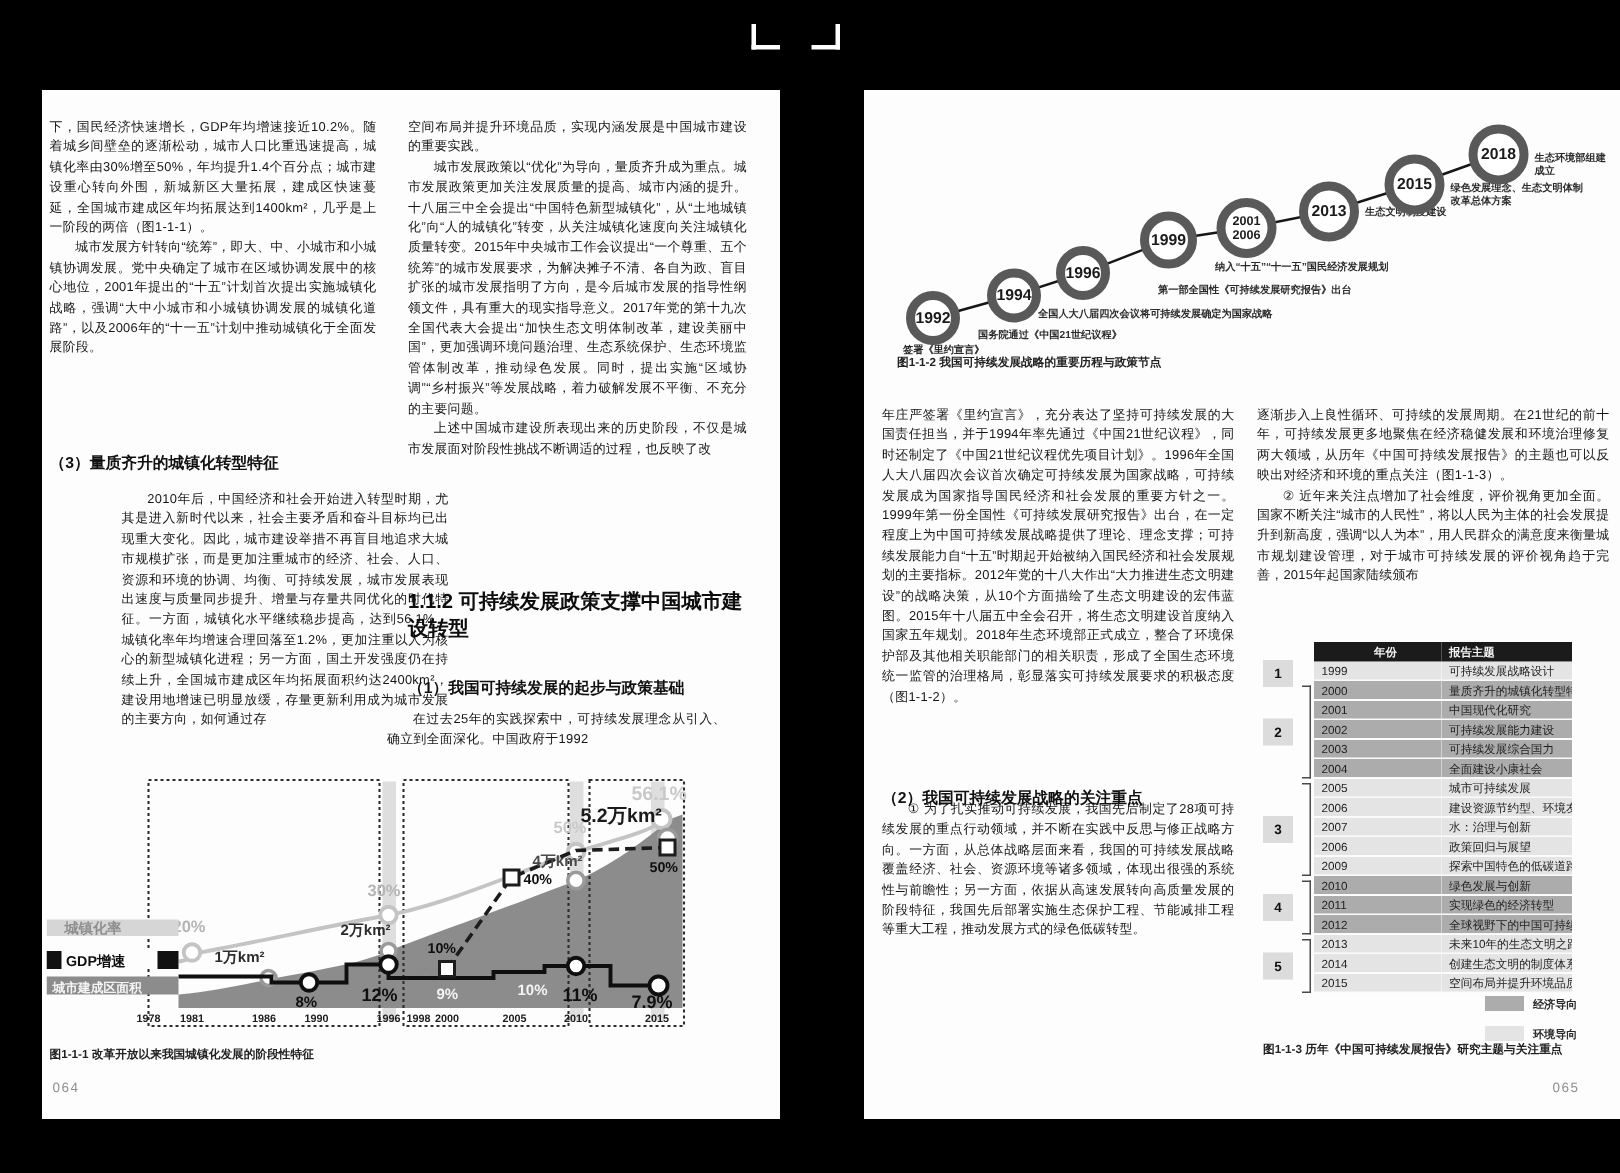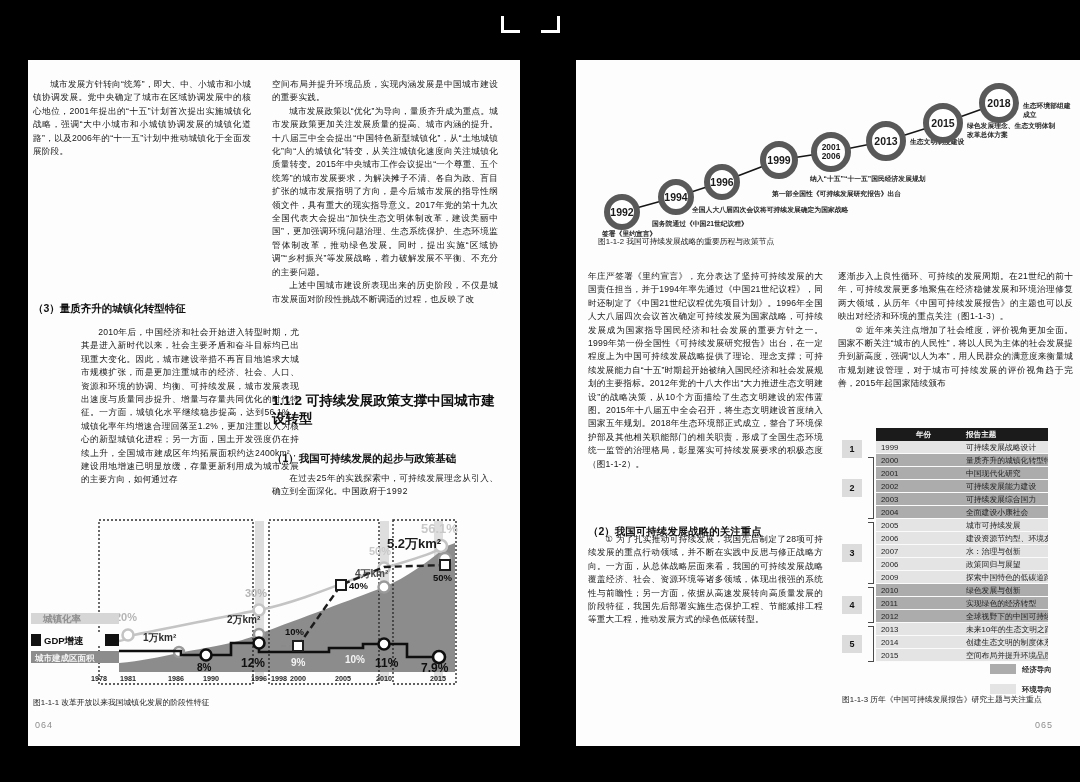--- a/index.html
+++ b/index.html
@@ -13,21 +13,21 @@
   #page-right{left:576px;width:504px;}
   .abs{position:absolute;}
   .body-text{
     font-size:8.6px;line-height:13.4px;text-align:justify;color:#161616;
     letter-spacing:.2px;
   }
   .body-text p{margin:0;text-indent:2em;}
   .body-text p.cont{text-indent:0;}
   .h-sub{font-size:10.5px;font-weight:bold;color:#111;}
   .h-section{font-size:13.5px;font-weight:bold;line-height:18px;color:#0d0d0d;}
-  .caption{font-size:7.8px;font-weight:normal;color:#222;}
+  .caption{font-size:7.8px;font-weight:bold;color:#222;}
   .pagenum{font-size:9px;color:#8d8d8d;letter-spacing:1px;}
   
   .crop{position:absolute;top:16px;width:16px;height:14px;}
   .crop.l{left:501px;border-left:3px solid #fff;border-bottom:3px solid #fff;}
   .crop.r{left:541px;border-right:3px solid #fff;border-bottom:3px solid #fff;}
   
   #timeline{left:0;top:20px;width:504px;height:200px;}
   .tl-circle{
     position:absolute;border-radius:50%;background:#fff;border:6px solid #595959;
     display:flex;align-items:center;justify-content:center;text-align:center;
@@ -60,38 +60,39 @@
 </style>
 </head>
 <body>
 
 <div class="crop l"></div>
 <div class="crop r"></div>
 
 <div class="page" id="page-left">
 
   <div class="abs body-text" style="left:5px;top:18px;width:218px;">
+    <p class="cont">下，国民经济快速增长，GDP年均增速接近10.2%。随着城乡间壁垒的逐渐松动，城市人口比重迅速提高，城镇化率由30%增至50%，年均提升1.4个百分点；城市建设重心转向外围，新城新区大量拓展，建成区快速蔓延，全国城市建成区年均拓展达到1400km²，几乎是上一阶段的两倍（图1-1-1）。</p>
     <p>城市发展方针转向“统筹”，即大、中、小城市和小城镇协调发展。党中央确定了城市在区域协调发展中的核心地位，2001年提出的“十五”计划首次提出实施城镇化战略，强调“大中小城市和小城镇协调发展的城镇化道路”，以及2006年的“十一五”计划中推动城镇化于全面发展阶段。</p>
   </div>
 
   <div class="abs h-sub" style="left:5px;top:242px;width:218px;">（3）量质齐升的城镇化转型特征</div>
 
   <div class="abs body-text" style="left:5px;top:266px;width:218px;margin-left:48px;">
     <p>2010年后，中国经济和社会开始进入转型时期，尤其是进入新时代以来，社会主要矛盾和奋斗目标均已出现重大变化。因此，城市建设举措不再盲目地追求大城市规模扩张，而是更加注重城市的经济、社会、人口、资源和环境的协调、均衡、可持续发展，城市发展表现出速度与质量同步提升、增量与存量共同优化的时代特征。一方面，城镇化水平继续稳步提高，达到56.1%，城镇化率年均增速合理回落至1.2%，更加注重以人为核心的新型城镇化进程；另一方面，国土开发强度仍在持续上升，全国城市建成区年均拓展面积约达2400km²，建设用地增速已明显放缓，存量更新利用成为城市发展的主要方向，如何通过存</p>
   </div>
 
   <div class="abs body-text" style="left:244px;top:18px;width:226px;">
     <p class="cont">空间布局并提升环境品质，实现内涵发展是中国城市建设的重要实践。</p>
     <p>城市发展政策以“优化”为导向，量质齐升成为重点。城市发展政策更加关注发展质量的提高、城市内涵的提升。十八届三中全会提出“中国特色新型城镇化”，从“土地城镇化”向“人的城镇化”转变，从关注城镇化速度向关注城镇化质量转变。2015年中央城市工作会议提出“一个尊重、五个统筹”的城市发展要求，为解决摊子不清、各自为政、盲目扩张的城市发展指明了方向，是今后城市发展的指导性纲领文件，具有重大的现实指导意义。2017年党的第十九次全国代表大会提出“加快生态文明体制改革，建设美丽中国”，更加强调环境问题治理、生态系统保护、生态环境监管体制改革，推动绿色发展。同时，提出实施“区域协调”“乡村振兴”等发展战略，着力破解发展不平衡、不充分的主要问题。</p>
     <p>上述中国城市建设所表现出来的历史阶段，不仅是城市发展面对阶段性挑战不断调适的过程，也反映了改</p>
   </div>
 
   <div class="abs h-section" style="left:244px;top:320px;width:226px;margin-top:12px;">1.1.2 可持续发展政策支撑中国城市建设转型</div>
   <div class="abs h-sub" style="left:244px;top:392px;width:226px;">（1）我国可持续发展的起步与政策基础</div>
-  <div class="abs body-text" style="left:244px;top:413px;width:226px;font-family:Liberation Mono, monospace;">
+  <div class="abs body-text" style="left:230px;top:413px;width:226px;">
     <p>在过去25年的实践探索中，可持续发展理念从引入、确立到全面深化。中国政府于1992</p>
   </div>
 
   <div class="abs" style="left:3px;top:455px;width:460px;height:180px;">
     <svg width="460" height="180" viewBox="0 0 460 180" class="chart-txt">
 
       <rect x="224" y="6" width="9" height="160" fill="#dedede"></rect>
       <rect x="349" y="6" width="9" height="160" fill="#dedede"></rect>
       <rect x="403" y="6" width="9" height="160" fill="#dedede"></rect>
 

